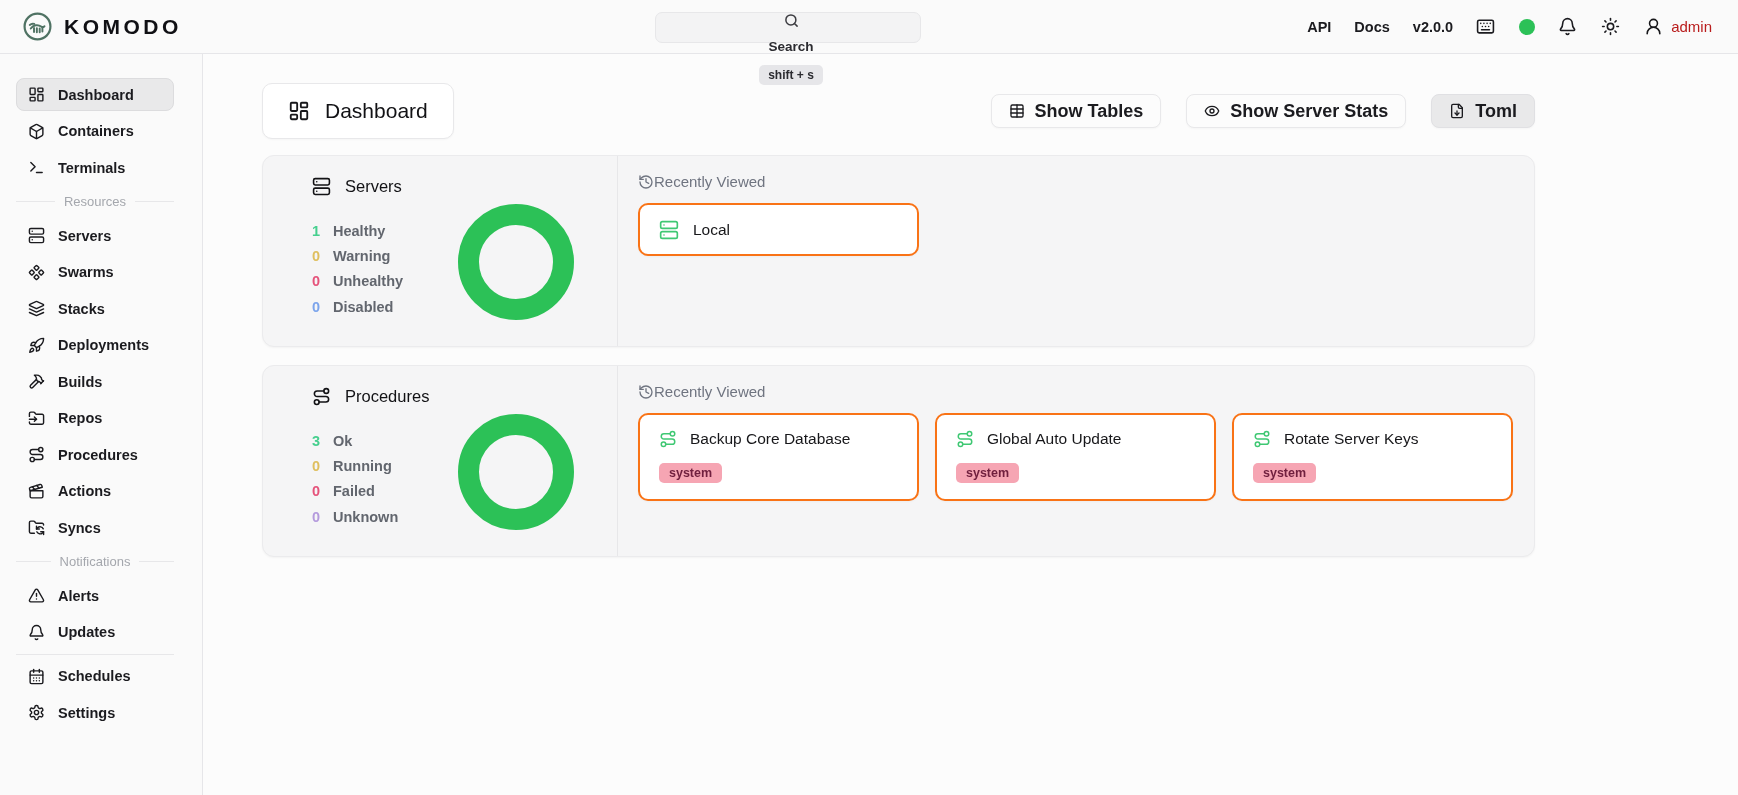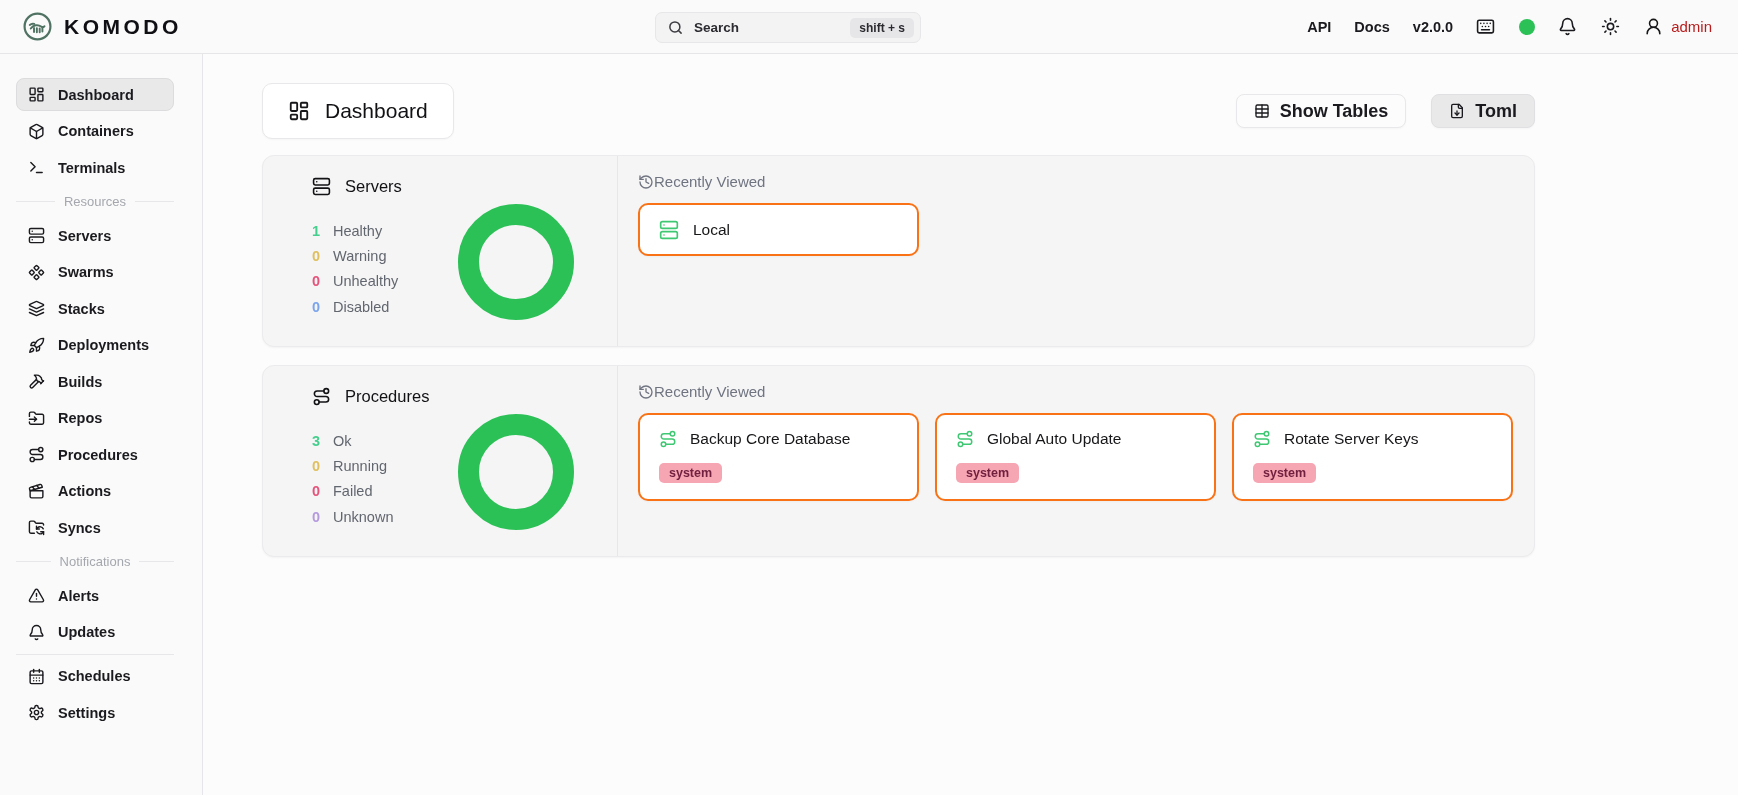--- a/index.html
+++ b/index.html
@@ -18,21 +18,21 @@
     display:flex;align-items:center;
     background:#fafafa;border-bottom:1px solid #e6e6e9;
     padding:0 26px 0 22px;
   }
   .brand{display:flex;align-items:center;gap:11px;cursor:pointer;}
   .brand .logo{width:31px;height:31px;color:#4f7263;}
   .brand-name{font-size:21px;font-weight:600;letter-spacing:3.5px;color:#101014;}
   .search-box{
     position:absolute;left:655px;top:12px;width:266px;height:31px;box-sizing:border-box;
     background:#f3f3f4;border:1px solid #e7e7e9;border-radius:7px;
-    display:flex;align-items:center;gap:11px;padding:0 6px 0 12px;cursor:pointer;
+    display:flex;align-items:center;gap:11px;padding:0 6px 0 12px;cursor:pointer;flex-direction:column;
   }
   .search-box .ic{width:15px;height:15px;color:#3c3c41;}
   .search-text{flex:1;font-size:13.5px;font-weight:600;color:#2b2b30;}
   .search-kbd{background:#e6e6e9;border-radius:5px;padding:3px 9px;font-size:12px;font-weight:700;color:#2b2b30;}
   .topbar-right{margin-left:auto;display:flex;align-items:center;gap:23px;}
   .top-link{font-size:14.5px;font-weight:600;color:#1b1b1f;cursor:pointer;}
   .top-version{font-size:14.5px;font-weight:600;color:#1b1b1f;cursor:pointer;}
   .icon-btn{width:20px;height:20px;color:#1b1b1f;cursor:pointer;background:none;border:none;padding:0;}
   .icon-btn .ic{width:19px;height:19px;}
   .status-dot{width:16px;height:16px;border-radius:50%;cursor:pointer;}
@@ -89,21 +89,21 @@
   .panel.second{margin-top:18px;}
   .panel-left{
     width:355px;box-sizing:border-box;flex:none;position:relative;
     border-right:1px solid #e7e7e9;padding:21px 0 0 49px;
   }
   .panel-title{display:flex;align-items:center;gap:14px;font-size:16.5px;font-weight:500;color:#121215;}
   .panel-title .ic{width:19px;height:19px;}
   .stats{margin-top:22px;}
   .stat-row{display:flex;align-items:center;height:25.4px;gap:11px;font-size:14.5px;}
   .stat-value{font-weight:700;min-width:10px;}
-  .stat-label{color:#62666e;font-weight:400;text-align:center;}
+  .stat-label{color:#62666e;font-weight:700;text-align:center;}
   .donut{position:absolute;left:195px;top:48px;width:116px;height:116px;}
   .panel-right{flex:1;box-sizing:border-box;padding:17px 20px;}
   .rv-head{display:flex;align-items:center;gap:0;color:#6f7480;font-size:15px;}
   .rv-head .ic{width:16px;height:16px;}
   .rv-cards{display:flex;gap:16px;margin-top:13px;}
   .res-card{
     width:281px;box-sizing:border-box;background:#ffffff;
     border:2px solid #f97316;border-radius:10px;cursor:pointer;
     box-shadow:0 1px 2px rgba(0,0,0,.03);
   }
@@ -446,20 +446,26 @@
           </svg>
         <span class="page-title">Dashboard</span>
       </div>
       <div class="head-buttons">
         <button class="btn">
           <svg class="ic">
               <use href="#i-table"></use>
             </svg>
           <span>Show Tables</span>
         </button>
+        <button class="btn">
+          <svg class="ic">
+              <use href="#i-eye"></use>
+            </svg>
+          <span>Show Server Stats</span>
+        </button>
         <button class="btn secondary">
           <svg class="ic">
               <use href="#i-filedown"></use>
             </svg>
           <span>Toml</span>
         </button>
       </div>
     </div>
 
     <section class="panel first">

